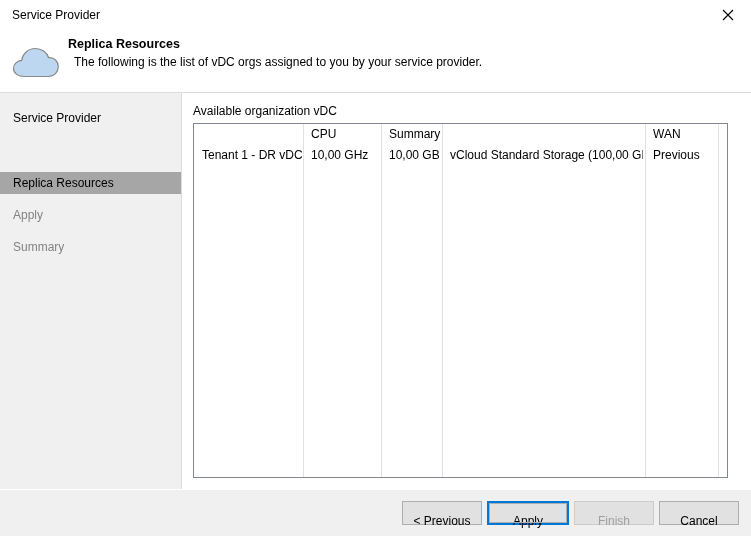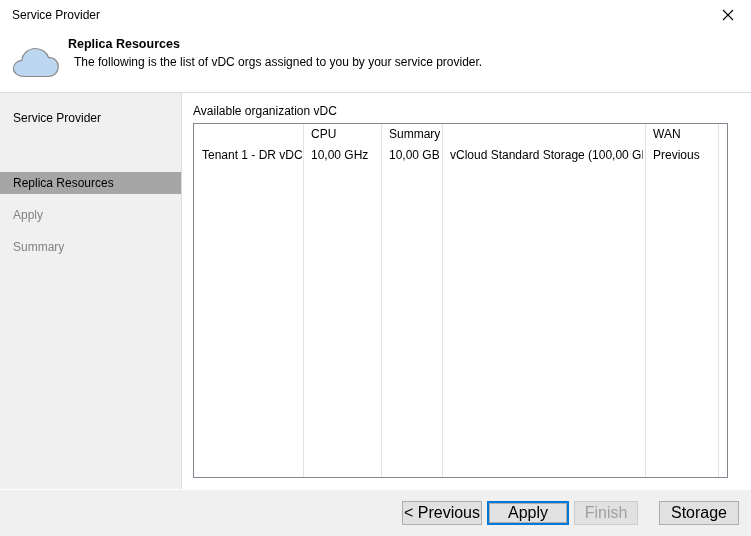--- a/index.html
+++ b/index.html
@@ -179,41 +179,41 @@
     background: #f0f0f0;
   }
   .btn {
     position: absolute;
     top: 11px;
     height: 24px;
     background: #e1e1e1;
     border: 1px solid #adadad;
     box-sizing: border-box;
     font-family: "Liberation Sans", sans-serif;
-    font-size: 16px;
+    font-size: 12px;
     color: #000000;
     text-align: center;
     line-height: 22px;
-    padding: 0;
+    padding: 8px;
     white-space: nowrap;
   }
   .btn.focused {
     border: 2px solid #0078d7;
     outline: 1px solid #adadad;
     outline-offset: -3px;
     line-height: 20px;
   }
   .btn.disabled {
     background: #e1e1e1;
     border: 1px solid #cccccc;
     color: #a0a0a0;
   }
   #btn-previous { left: 402px; width: 80px; }
   #btn-apply    { left: 487px; width: 82px; }
-  #btn-finish   { left: 574px; width: 64px; }
+  #btn-finish   { left: 574px; width: 80px; }
   #btn-cancel   { left: 659px; width: 80px; }
 </style>
 </head>
 <body>
 
 <div class="titlebar">
   <div class="titlebar-text">Service Provider</div>
   <div class="close-button">
     <span class="close-icon">
       <svg width="12" height="12" viewBox="0 0 12 12">
@@ -268,14 +268,14 @@
     <div class="cell c3">vCloud Standard Storage (100,00 GB)</div>
     <div class="cell c4">Previous</div>
   </div>
 </div>
 
 <div class="bottom-sep"></div>
 <div class="bottombar">
   <button class="btn" id="btn-previous">&lt; Previous</button>
   <button class="btn focused" id="btn-apply">Apply</button>
   <button class="btn disabled" id="btn-finish" disabled="">Finish</button>
-  <button class="btn" id="btn-cancel">Storage</button>
+  <button class="btn" id="btn-cancel">Cancel</button>
 </div>
 
 </body></html>

